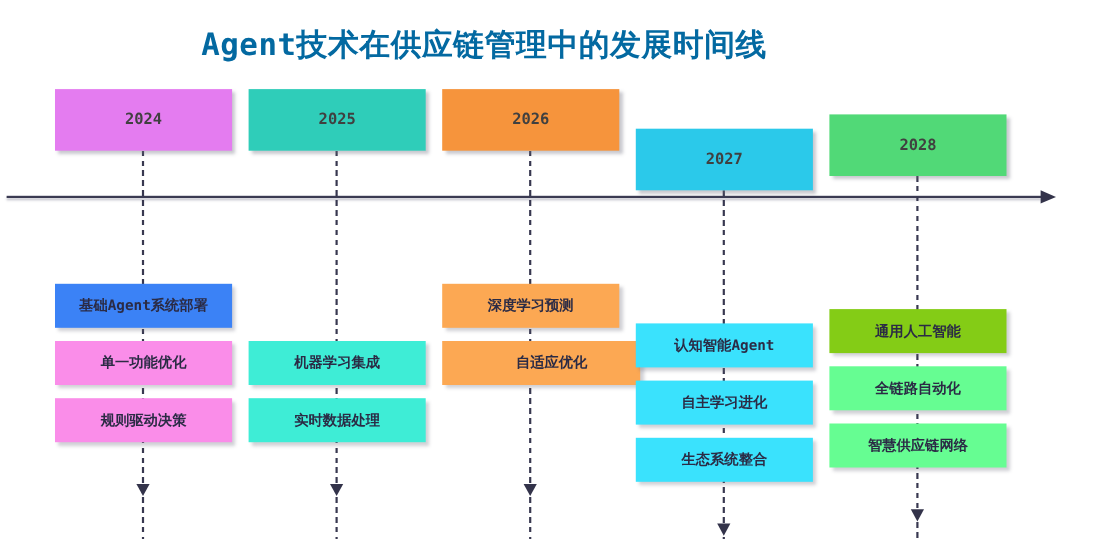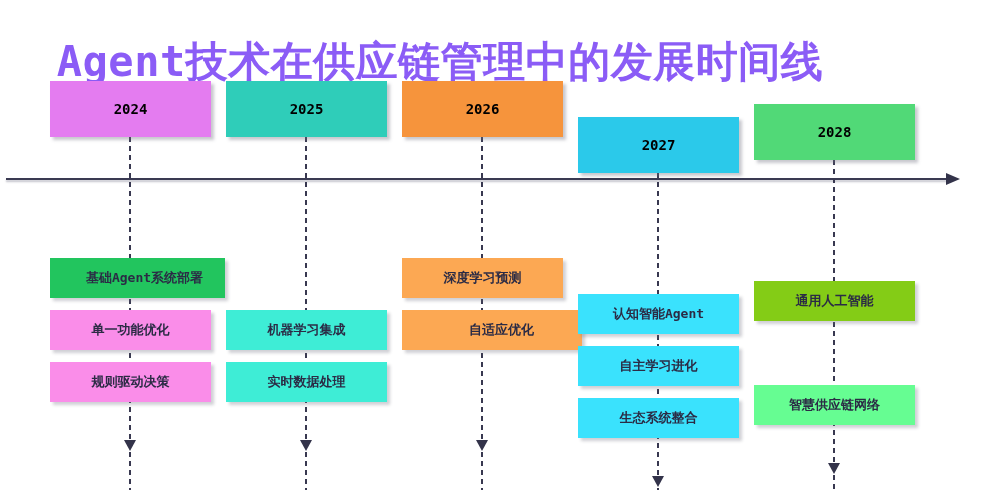--- a/index.html
+++ b/index.html
@@ -6,23 +6,22 @@
   #canvas{
     position:relative;
     width:1000px;height:490px;
     background:#ffffff;
     font-family:"DejaVu Sans Mono","DejaVu Sans","Liberation Sans",sans-serif;
     overflow:hidden;
   }
   #title{
     position:absolute;left:0;top:22px;width:880px;
     text-align:center;
-    font-size:42px;font-weight:bold;color:#8b5cf6;
+    font-size:28px;font-weight:bold;color:#0369a1;
     letter-spacing:0.5px;
-    margin-top:12px;
   }
   
   #axis-line{
     position:absolute;left:6px;top:178px;width:941px;height:2px;
     background:#3A3A52;
     box-shadow:0 2px 2px rgba(120,120,140,0.45);
     z-index:0;
   }
   #axis-arrowhead{
     position:absolute;left:946px;top:173px;width:0;height:0;
@@ -40,21 +39,21 @@
   .down-arrowhead{
     position:absolute;left:74px;top:359px;width:0;height:0;
     border-left:6px solid transparent;
     border-right:6px solid transparent;
     border-top:11px solid #33334A;
     z-index:0;
   }
   .year-box{
     position:absolute;left:0;top:0;width:161px;height:56px;
     display:flex;align-items:center;justify-content:center;
-    font-size:14px;font-weight:bold;color:#000000;
+    font-size:14px;font-weight:bold;color:#404040;
     box-shadow:3px 3px 3px rgba(110,110,125,0.38);
     z-index:1;
   }
   .item-box{
     position:absolute;left:0;width:161px;height:40px;
     display:flex;align-items:center;justify-content:center;
     font-size:13px;font-weight:bold;color:#2B2B45;
     box-shadow:3px 3px 3px rgba(110,110,125,0.32);
     z-index:1;
     white-space:nowrap;
@@ -74,21 +73,21 @@
 <div id="canvas">
   <div id="title">Agent技术在供应链管理中的发展时间线</div>
 
   <div id="axis-line"></div>
   <div id="axis-arrowhead"></div>
 
   <div class="column col-0">
     <div class="dash-line"></div>
     <div class="down-arrowhead"></div>
     <div class="year-box" style="background-color: rgb(228, 124, 240);">2024</div>
-    <div class="item-box item-0" style="background-color: #22c55e; padding-left: 14px;">基础Agent系统部署</div>
+    <div class="item-box item-0" style="background-color: #3b82f6;">基础Agent系统部署</div>
     <div class="item-box item-1" style="background-color: rgb(250, 141, 233);">单一功能优化</div>
     <div class="item-box item-2" style="background-color: rgb(250, 141, 233);">规则驱动决策</div>
   </div>
 
   <div class="column col-1">
     <div class="dash-line"></div>
     <div class="down-arrowhead"></div>
     <div class="year-box" style="background-color: rgb(47, 205, 185); text-align: center;">2025</div>
     <div class="item-box item-1" style="background-color: rgb(62, 237, 214);">机器学习集成</div>
     <div class="item-box item-2" style="background-color: rgb(62, 237, 214);">实时数据处理</div>
@@ -109,15 +108,16 @@
     <div class="item-box item-0" style="background-color: rgb(58, 226, 253);">认知智能Agent</div>
     <div class="item-box item-1" style="background-color: rgb(58, 226, 253);">自主学习进化</div>
     <div class="item-box item-2" style="background-color: rgb(58, 226, 253);">生态系统整合</div>
   </div>
 
   <div class="column col-4">
     <div class="dash-line"></div>
     <div class="down-arrowhead"></div>
     <div class="year-box" style="background-color: rgb(81, 217, 119);">2028</div>
     <div class="item-box item-0" style="background-color: #84cc16;">通用人工智能</div>
+    <div class="item-box item-1" style="background-color: rgb(102, 253, 146);">全链路自动化</div>
     <div class="item-box item-2" style="background-color: rgb(102, 253, 146);">智慧供应链网络</div>
   </div>
 </div>
 
 </body></html>

